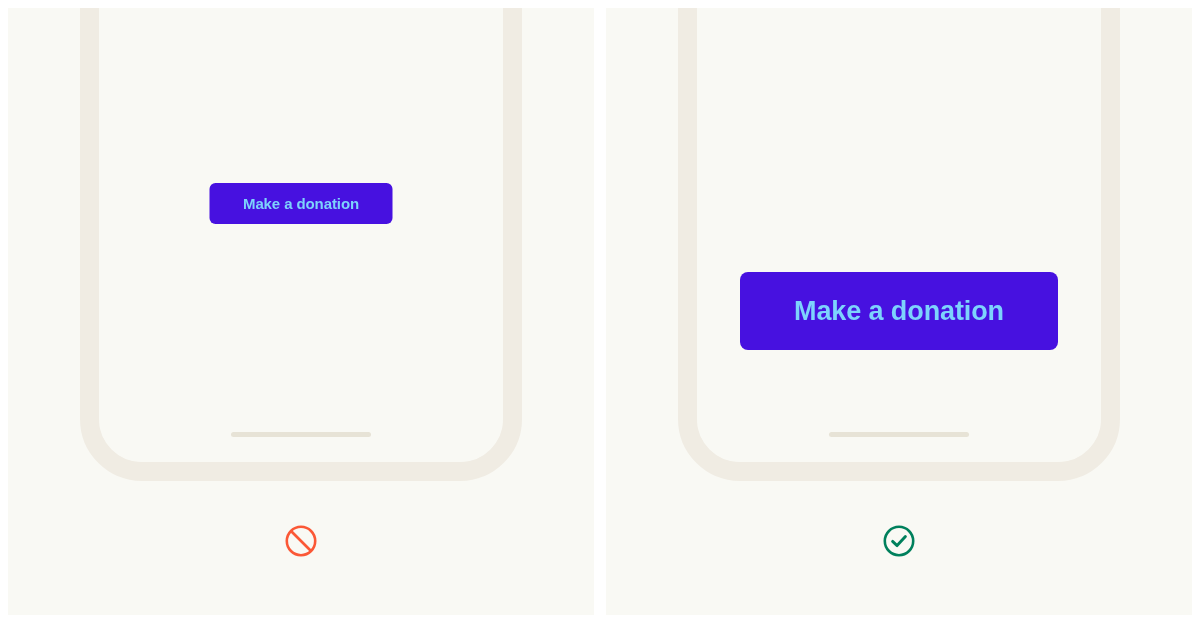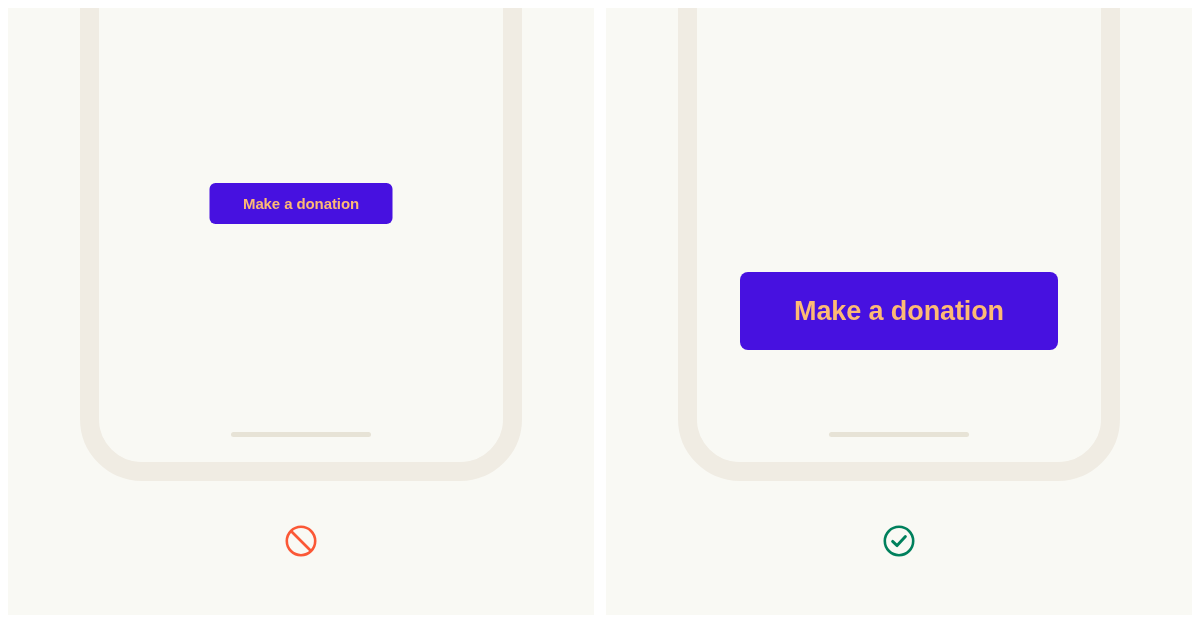--- a/index.html
+++ b/index.html
@@ -77,21 +77,21 @@
     background: #e7e3d6;
   }
 
   
   .cta {
     display: inline-flex;
     align-items: center;
     justify-content: center;
     box-sizing: border-box;
     background: #4711e0;
-    color: #fdba74;
+    color: #7dd3fc;
     border: none;
     cursor: pointer;
     text-align: center;
     white-space: nowrap;
     font-family: "Liberation Sans", sans-serif;
     font-weight: 700;
     letter-spacing: -0.1px;
     margin-top: 20px;
   }
 

